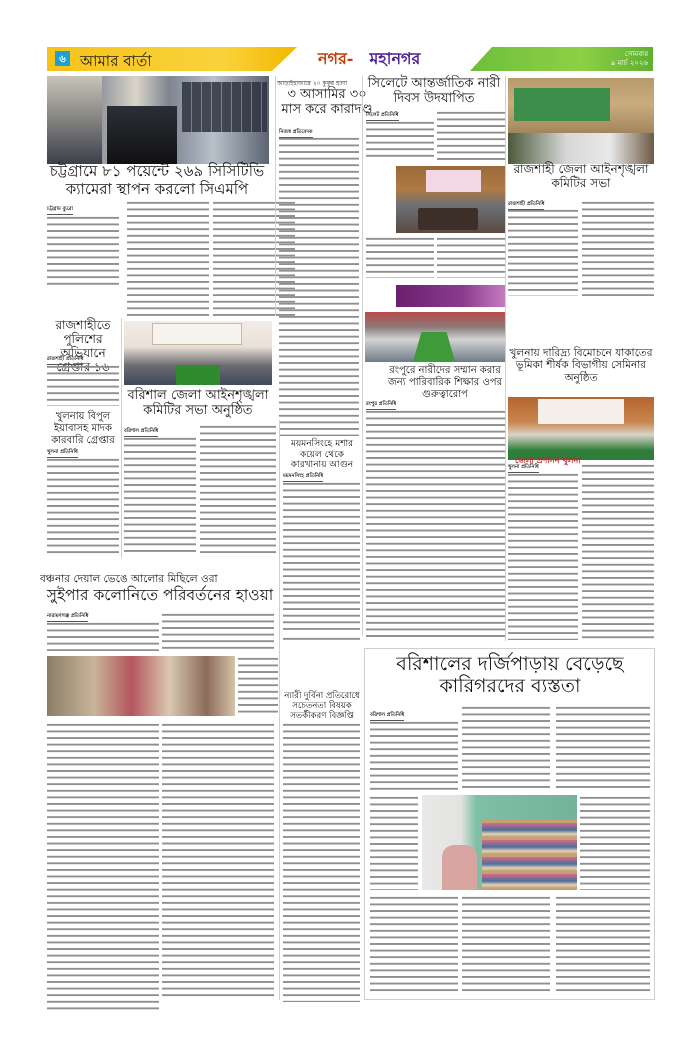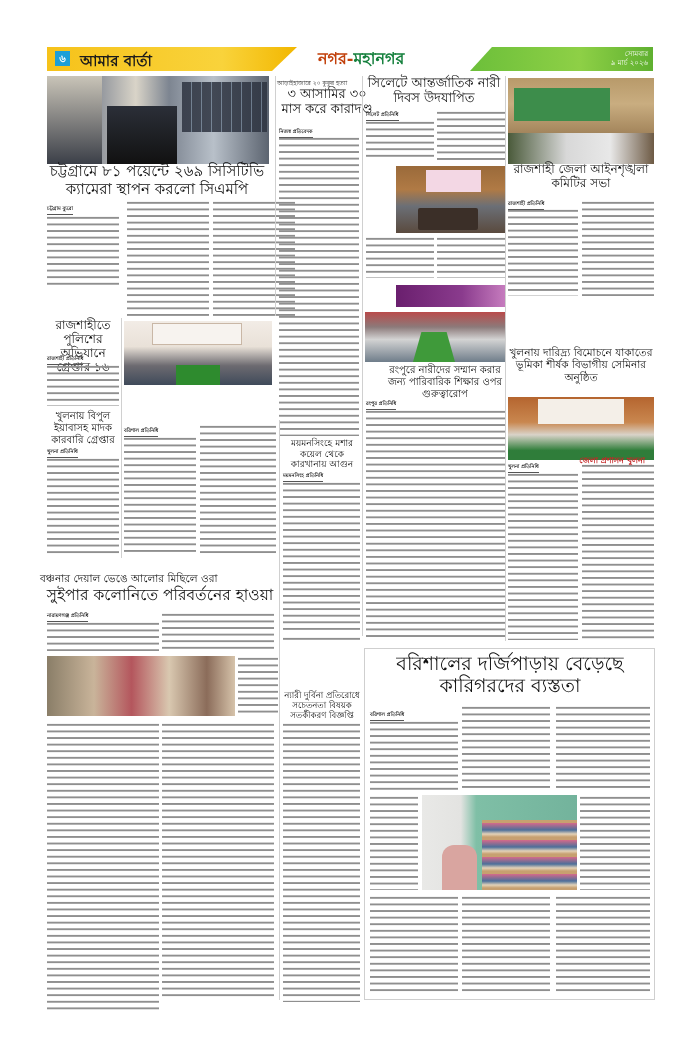--- a/index.html
+++ b/index.html
@@ -12,29 +12,29 @@
   .mast-yellow {
     position: absolute; left: 47px; top: 47px; width: 250px; height: 24px;
     background: linear-gradient(90deg, #f6c21a 0%, #f9d33b 70%, #f2b700 100%);
     clip-path: polygon(0 0, 100% 0, 90% 100%, 0 100%);
   }
   .mast-pagenum {
     position: absolute; left: 55px; top: 51px; width: 15px; height: 15px;
     background: #1d9fd8; color: #fff; font-size: 10px; line-height: 15px; text-align: center; font-weight: bold;
   }
   .mast-logo {
-    position: absolute; left: 80px; top: 49px; font-size: 15px; font-weight: bold; color: #1b1b1b;
+    position: absolute; left: 80px; top: 49px; font-size: 15px; font-weight: normal; color: #1b1b1b;
     font-family: "DejaVu Serif", serif;
   }
   .mast-section {
     position: absolute; left: 318px; top: 46px; font-size: 16px; font-weight: bold;
     font-family: "DejaVu Serif", serif;
   }
   .mast-section .red { color: #c2410c; }
-  .mast-section .green { color: #15803d; }
+  .mast-section .green { color: #4c1d95; margin-left: 16px; }
   .mast-green {
     position: absolute; left: 470px; top: 47px; width: 183px; height: 24px;
     background: linear-gradient(90deg, #6cbf3a 0%, #8ed046 60%, #5fb030 100%);
     clip-path: polygon(12% 0, 100% 0, 100% 100%, 0 100%);
   }
   .mast-day { position: absolute; right: 52px; top: 50px; font-size: 7px; color: #fff; text-align: right; line-height: 9px; }
 
   
   .photo { position: absolute; overflow: hidden; }
   .headline { position: absolute; font-family: "DejaVu Serif", serif; color: #111; text-align: center; line-height: 1.18; }
@@ -107,40 +107,41 @@
   <div class="text-col" style="left:47px;top:364px;width:72px;height:42px;"></div>
 
   <div class="headline" style="left:44px;top:410px;width:78px;font-size:10px;">খুলনায় বিপুল ইয়াবাসহ মাদক কারবারি গ্রেপ্তার</div>
   <div class="byline" style="left:47px;top:448px;">খুলনা প্রতিনিধি</div>
   <div class="text-col" style="left:47px;top:457px;width:72px;height:100px;"></div>
 
   <div class="photo" style="left:124px;top:321px;width:148px;height:64px;background:linear-gradient(180deg,#f2ece6 0%,#e9e1d8 40%,#6c6a70 70%,#3f4a5a 100%);">
     <div style="position:absolute;left:28px;top:2px;width:90px;height:22px;background:#f7f3ef;border:1px solid #c9b7a6"></div>
     <div style="position:absolute;left:52px;top:44px;width:44px;height:20px;background:#2e8b2e"></div>
   </div>
+  <div class="headline" style="left:118px;top:387px;width:160px;font-size:13px;">বরিশাল জেলা আইনশৃঙ্খলা কমিটির সভা অনুষ্ঠিত</div>
   <div class="byline" style="left:124px;top:427px;">বরিশাল প্রতিনিধি</div>
   <div class="text-col" style="left:124px;top:436px;width:72px;height:118px;"></div>
   <div class="text-col" style="left:200px;top:424px;width:76px;height:130px;"></div>
 
   <div class="headline" style="left:282px;top:438px;width:80px;font-size:9px;">ময়মনসিংহে মশার কয়েল থেকে কারখানায় আগুন</div>
   <div class="byline" style="left:283px;top:472px;">ময়মনসিংহ প্রতিনিধি</div>
   <div class="text-col" style="left:283px;top:481px;width:77px;height:150px;"></div>
 
   <div class="photo" style="left:365px;top:312px;width:140px;height:50px;background:linear-gradient(180deg,#b94a4a 0%,#8c7a7a 30%,#d3d3d3 55%,#6f7d8a 100%);">
     <div style="position:absolute;left:48px;top:20px;width:42px;height:30px;background:#3f9a3a;clip-path:polygon(20% 0,80% 0,100% 100%,0 100%)"></div>
   </div>
   <div class="headline" style="left:362px;top:364px;width:146px;font-size:10px;padding-left:20px;">রংপুরে নারীদের সম্মান করার জন্য পারিবারিক শিক্ষার ওপর গুরুত্বারোপ</div>
   <div class="byline" style="left:366px;top:400px;">রংপুর প্রতিনিধি</div>
   <div class="text-col" style="left:366px;top:409px;width:140px;height:232px;"></div>
 
   <div class="headline" style="left:506px;top:346px;width:150px;font-size:10.5px;">খুলনায় দারিদ্র্য বিমোচনে যাকাতের ভূমিকা শীর্ষক বিভাগীয় সেমিনার অনুষ্ঠিত</div>
   <div class="photo" style="left:508px;top:397px;width:146px;height:63px;background:linear-gradient(180deg,#b5652f 0%,#c9874f 40%,#d9d3c9 60%,#2f7d3a 85%,#2f7d3a 100%);">
     <div style="position:absolute;left:30px;top:2px;width:86px;height:25px;background:#f4efe8"></div>
   </div>
-  <div style="position:absolute;left:515px;top:454px;width:130px;font-size:8px;color:#c62828;font-weight:bold;text-align:right;font-family:'DejaVu Serif',serif;">জেলা প্রশাসন খুলনা</div>
+  <div style="position:absolute;left:515px;top:454px;width:130px;font-size:8px;color:#c62828;font-weight:bold;text-align:left;font-family:'DejaVu Serif',serif;">জেলা প্রশাসন খুলনা</div>
   <div class="byline" style="left:508px;top:463px;">খুলনা প্রতিনিধি</div>
   <div class="text-col" style="left:508px;top:472px;width:70px;height:168px;"></div>
   <div class="text-col" style="left:582px;top:463px;width:72px;height:177px;"></div>
 
   <div class="kicker" style="left:40px;top:571px;width:240px;font-size:10.5px;font-family:'DejaVu Serif',serif;color:#111;">বঞ্চনার দেয়াল ভেঙে আলোর মিছিলে ওরা</div>
   <div class="headline" style="left:36px;top:586px;width:248px;font-size:15.5px;">সুইপার কলোনিতে পরিবর্তনের হাওয়া</div>
   <div class="byline" style="left:47px;top:612px;">নারায়ণগঞ্জ প্রতিনিধি</div>
   <div class="text-col" style="left:47px;top:621px;width:112px;height:30px;"></div>
   <div class="text-col" style="left:162px;top:612px;width:112px;height:40px;"></div>
   <div class="photo" style="left:47px;top:656px;width:188px;height:60px;background:linear-gradient(90deg,#8a7e68 0%,#c9b49a 25%,#b4565d 45%,#d9c8b0 65%,#8b6c5a 85%,#d6c3aa 100%);"></div>

